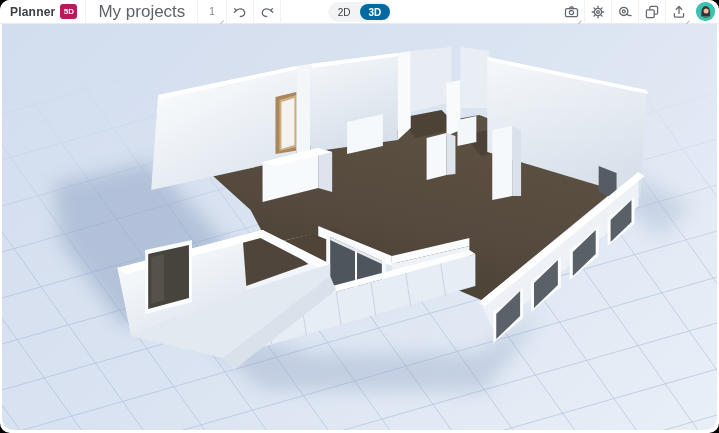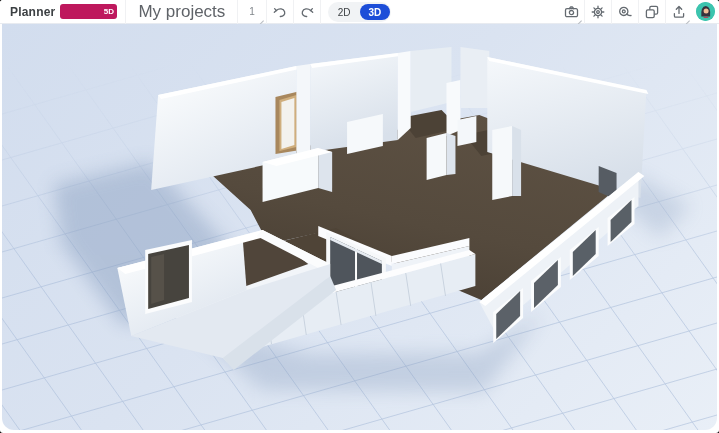--- a/index.html
+++ b/index.html
@@ -1,31 +1,31 @@
 <!DOCTYPE html>
 <html><head>
 <meta charset="utf-8">
 <style>
   html,body{margin:0;padding:0;background:#000;font-family:"Liberation Sans",sans-serif;}
-  .app{position:relative;width:719px;height:433px;background:#fff;border-radius:3px;overflow:hidden;}
+  .app{position:relative;width:719px;height:433px;background:#fff;border-radius:10px;overflow:hidden;}
   
   .toolbar{position:relative;height:24px;background:#fff;display:flex;align-items:center;border-bottom:1px solid #e8ebf0;box-sizing:border-box;}
   .brand{display:flex;align-items:center;gap:5px;padding:0 8px 0 10px;}
   .brand-name{font-size:12px;font-weight:bold;color:#3c4043;letter-spacing:.2px;}
-  .logo{width:17px;height:15px;background:#be185d;border-radius:3px;color:#fff;font-size:8px;font-weight:bold;display:flex;align-items:center;justify-content:center;padding-left:40px;}
+  .logo{width:17px;height:15px;background:#be185d;border-radius:3px;color:#fff;font-size:8px;font-weight:bold;display:flex;align-items:center;justify-content:center;}
   .tb-sep{width:1px;height:24px;background:#f0f1f3;}
   .tb-item{position:relative;height:24px;display:flex;align-items:center;padding:0 12px;font-size:17px;color:#5f6368;cursor:pointer;}
   .tb-item.small{padding:0 11px;font-size:10px;color:#80868b;}
   .corner-tick{position:absolute;right:2px;bottom:3px;width:5px;height:1px;background:#b9bdc3;transform:rotate(-45deg);transform-origin:right bottom;}
   .icon-btn{position:relative;width:26px;height:24px;display:flex;align-items:center;justify-content:center;cursor:pointer;}
   .icon-btn svg{stroke:#646a70;fill:none;stroke-width:1.3;stroke-linecap:round;stroke-linejoin:round;}
   .toggle-wrap{position:absolute;left:0;right:0;top:0;height:24px;display:flex;align-items:center;justify-content:center;pointer-events:none;}
   .toggle{pointer-events:auto;display:flex;align-items:center;background:#f1f3f5;border-radius:10px;height:18px;padding:1px;}
   .toggle .seg{font-size:10px;color:#3c4043;padding:0 9px;height:16px;display:flex;align-items:center;border-radius:8px;cursor:pointer;}
-  .toggle .seg.active{background:#1d4ed8;color:#fff;font-weight:bold;}
+  .toggle .seg.active{background:#0369a1;color:#fff;font-weight:bold;}
   .tb-right{margin-left:auto;display:flex;align-items:center;padding-right:4px;}
   .avatar{position:relative;width:19px;height:19px;border-radius:50%;background:#3cc4ae;overflow:hidden;margin-left:4px;cursor:pointer;}
   
   .viewport{position:absolute;top:24px;left:2px;right:2px;bottom:3px;border-radius:0 0 12px 12px;overflow:hidden;background:linear-gradient(135deg,#d2ddee 0%,#dae3f1 45%,#e9eff7 100%);cursor:grab;}
   .viewport svg{position:absolute;inset:0;width:100%;height:100%;}
 </style>
 </head>
 <body>
 
 <div class="app">

